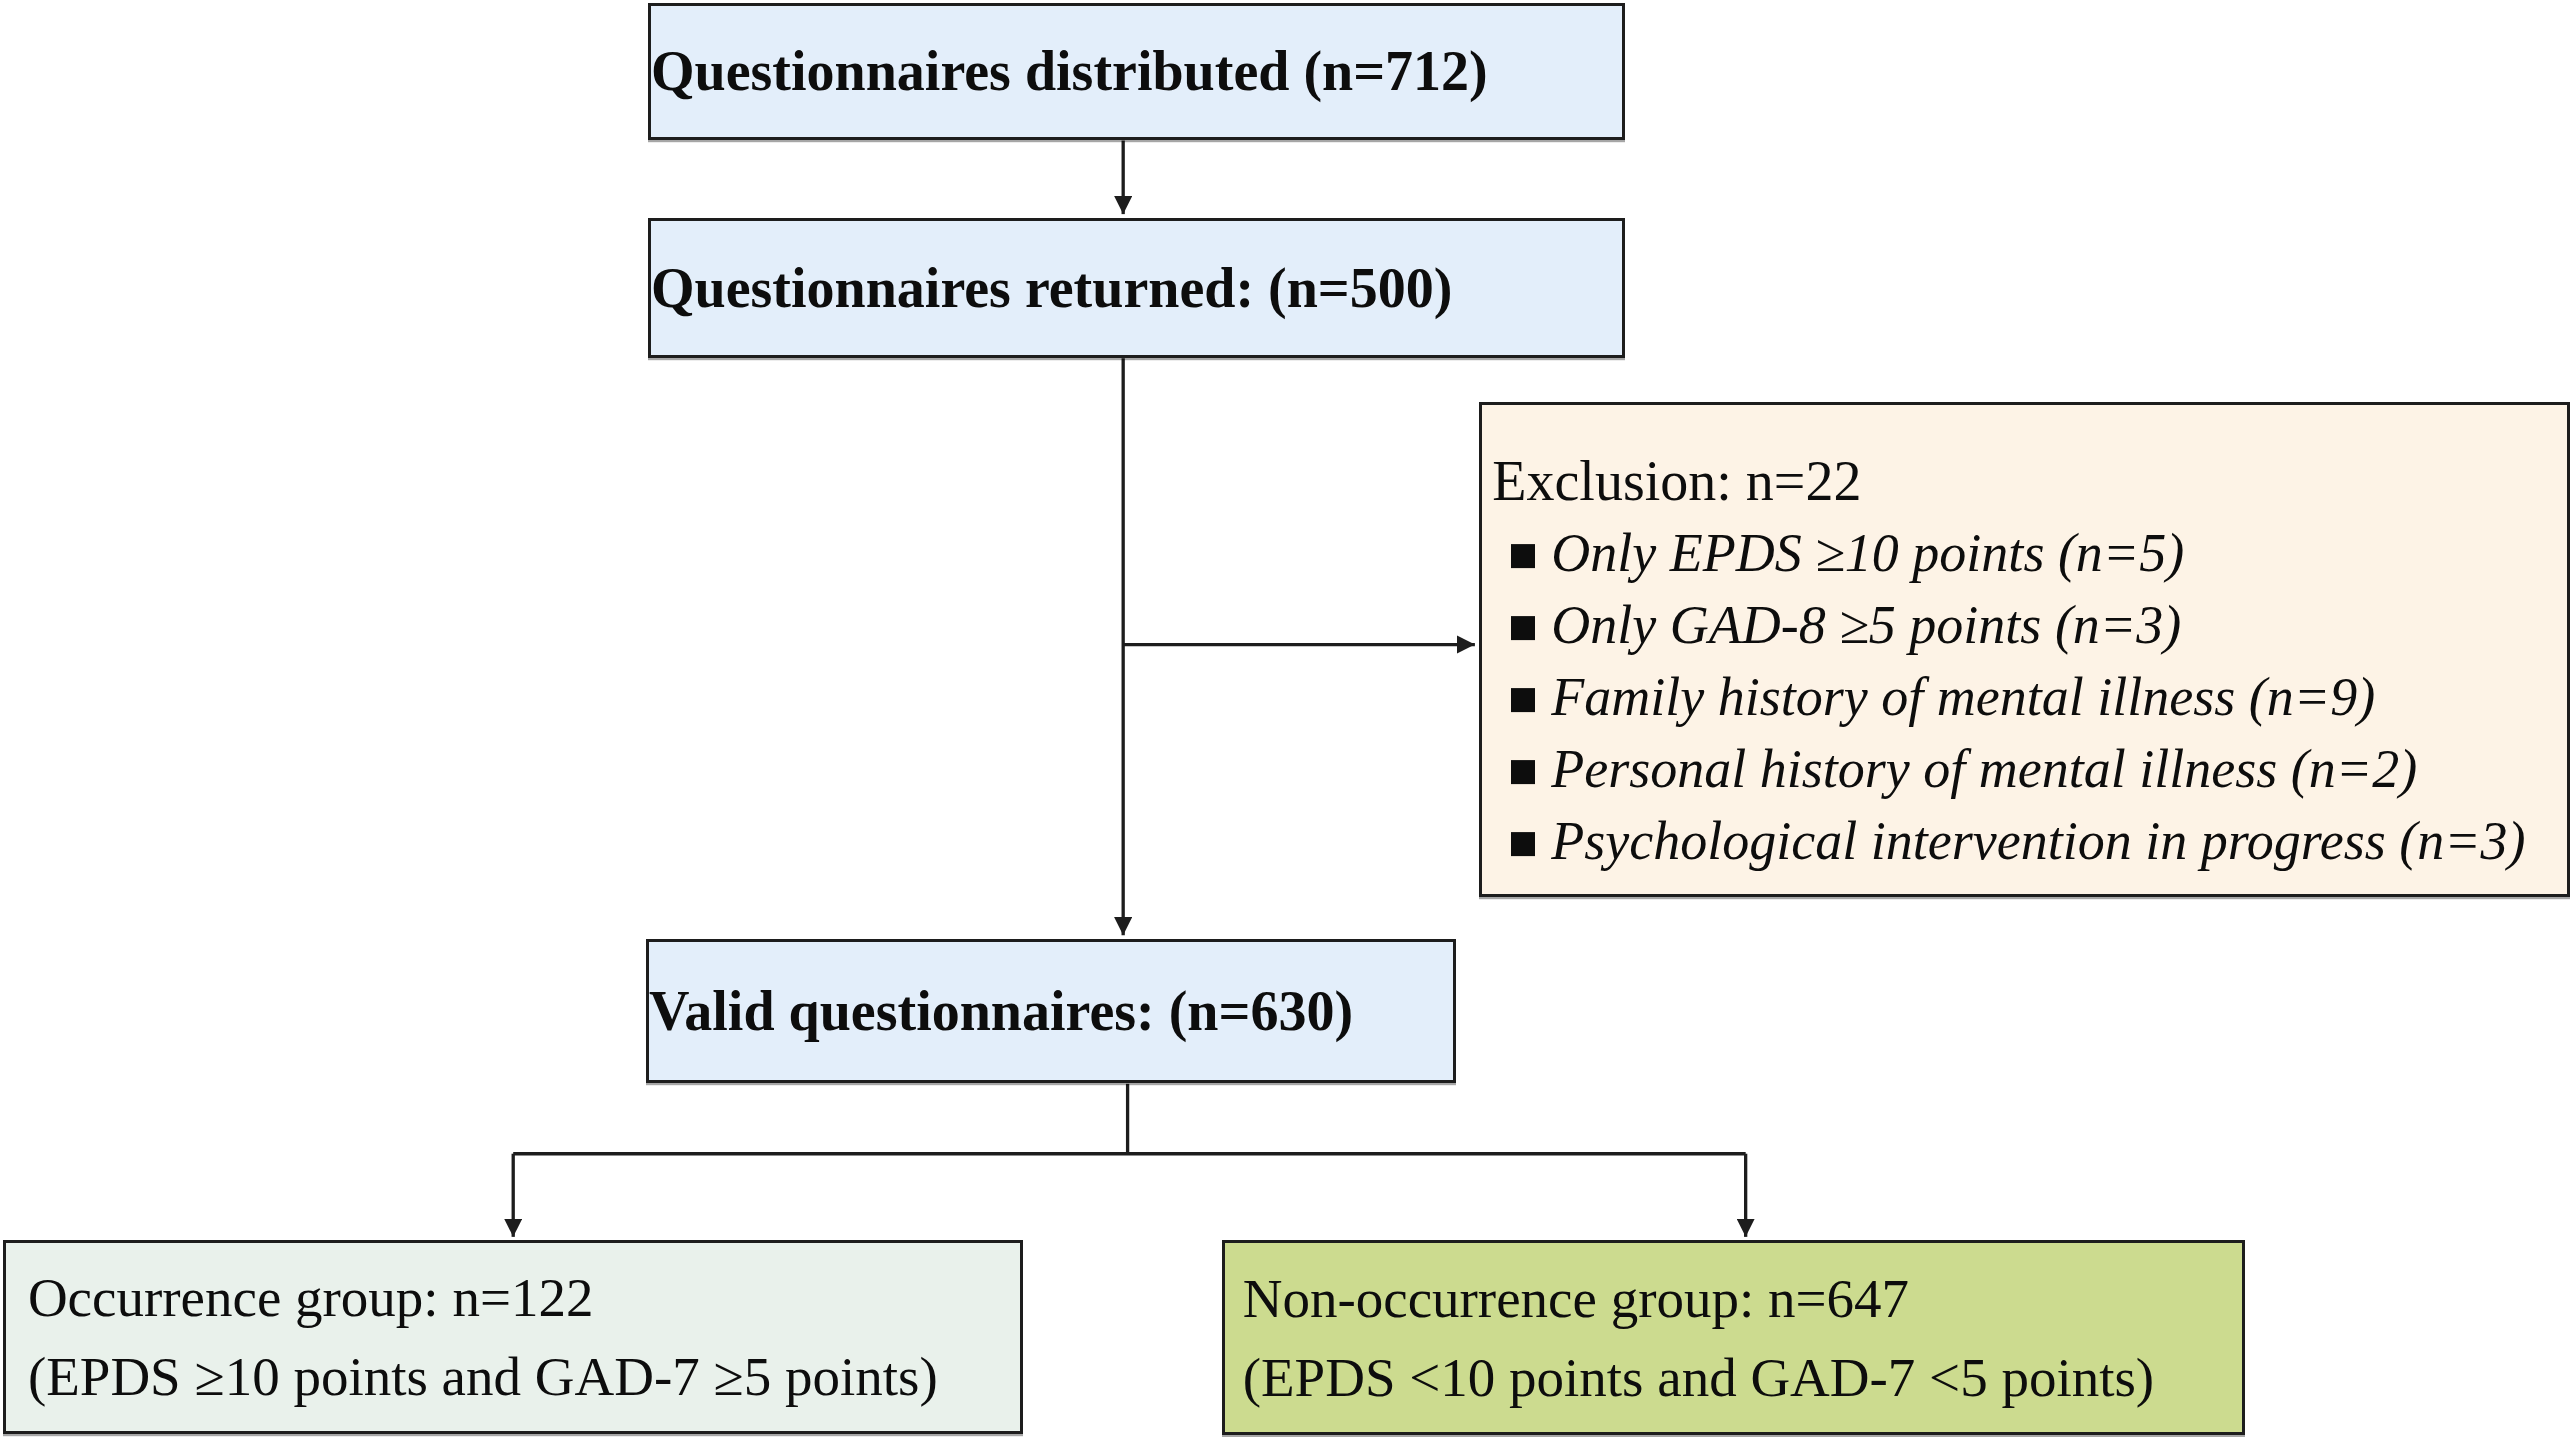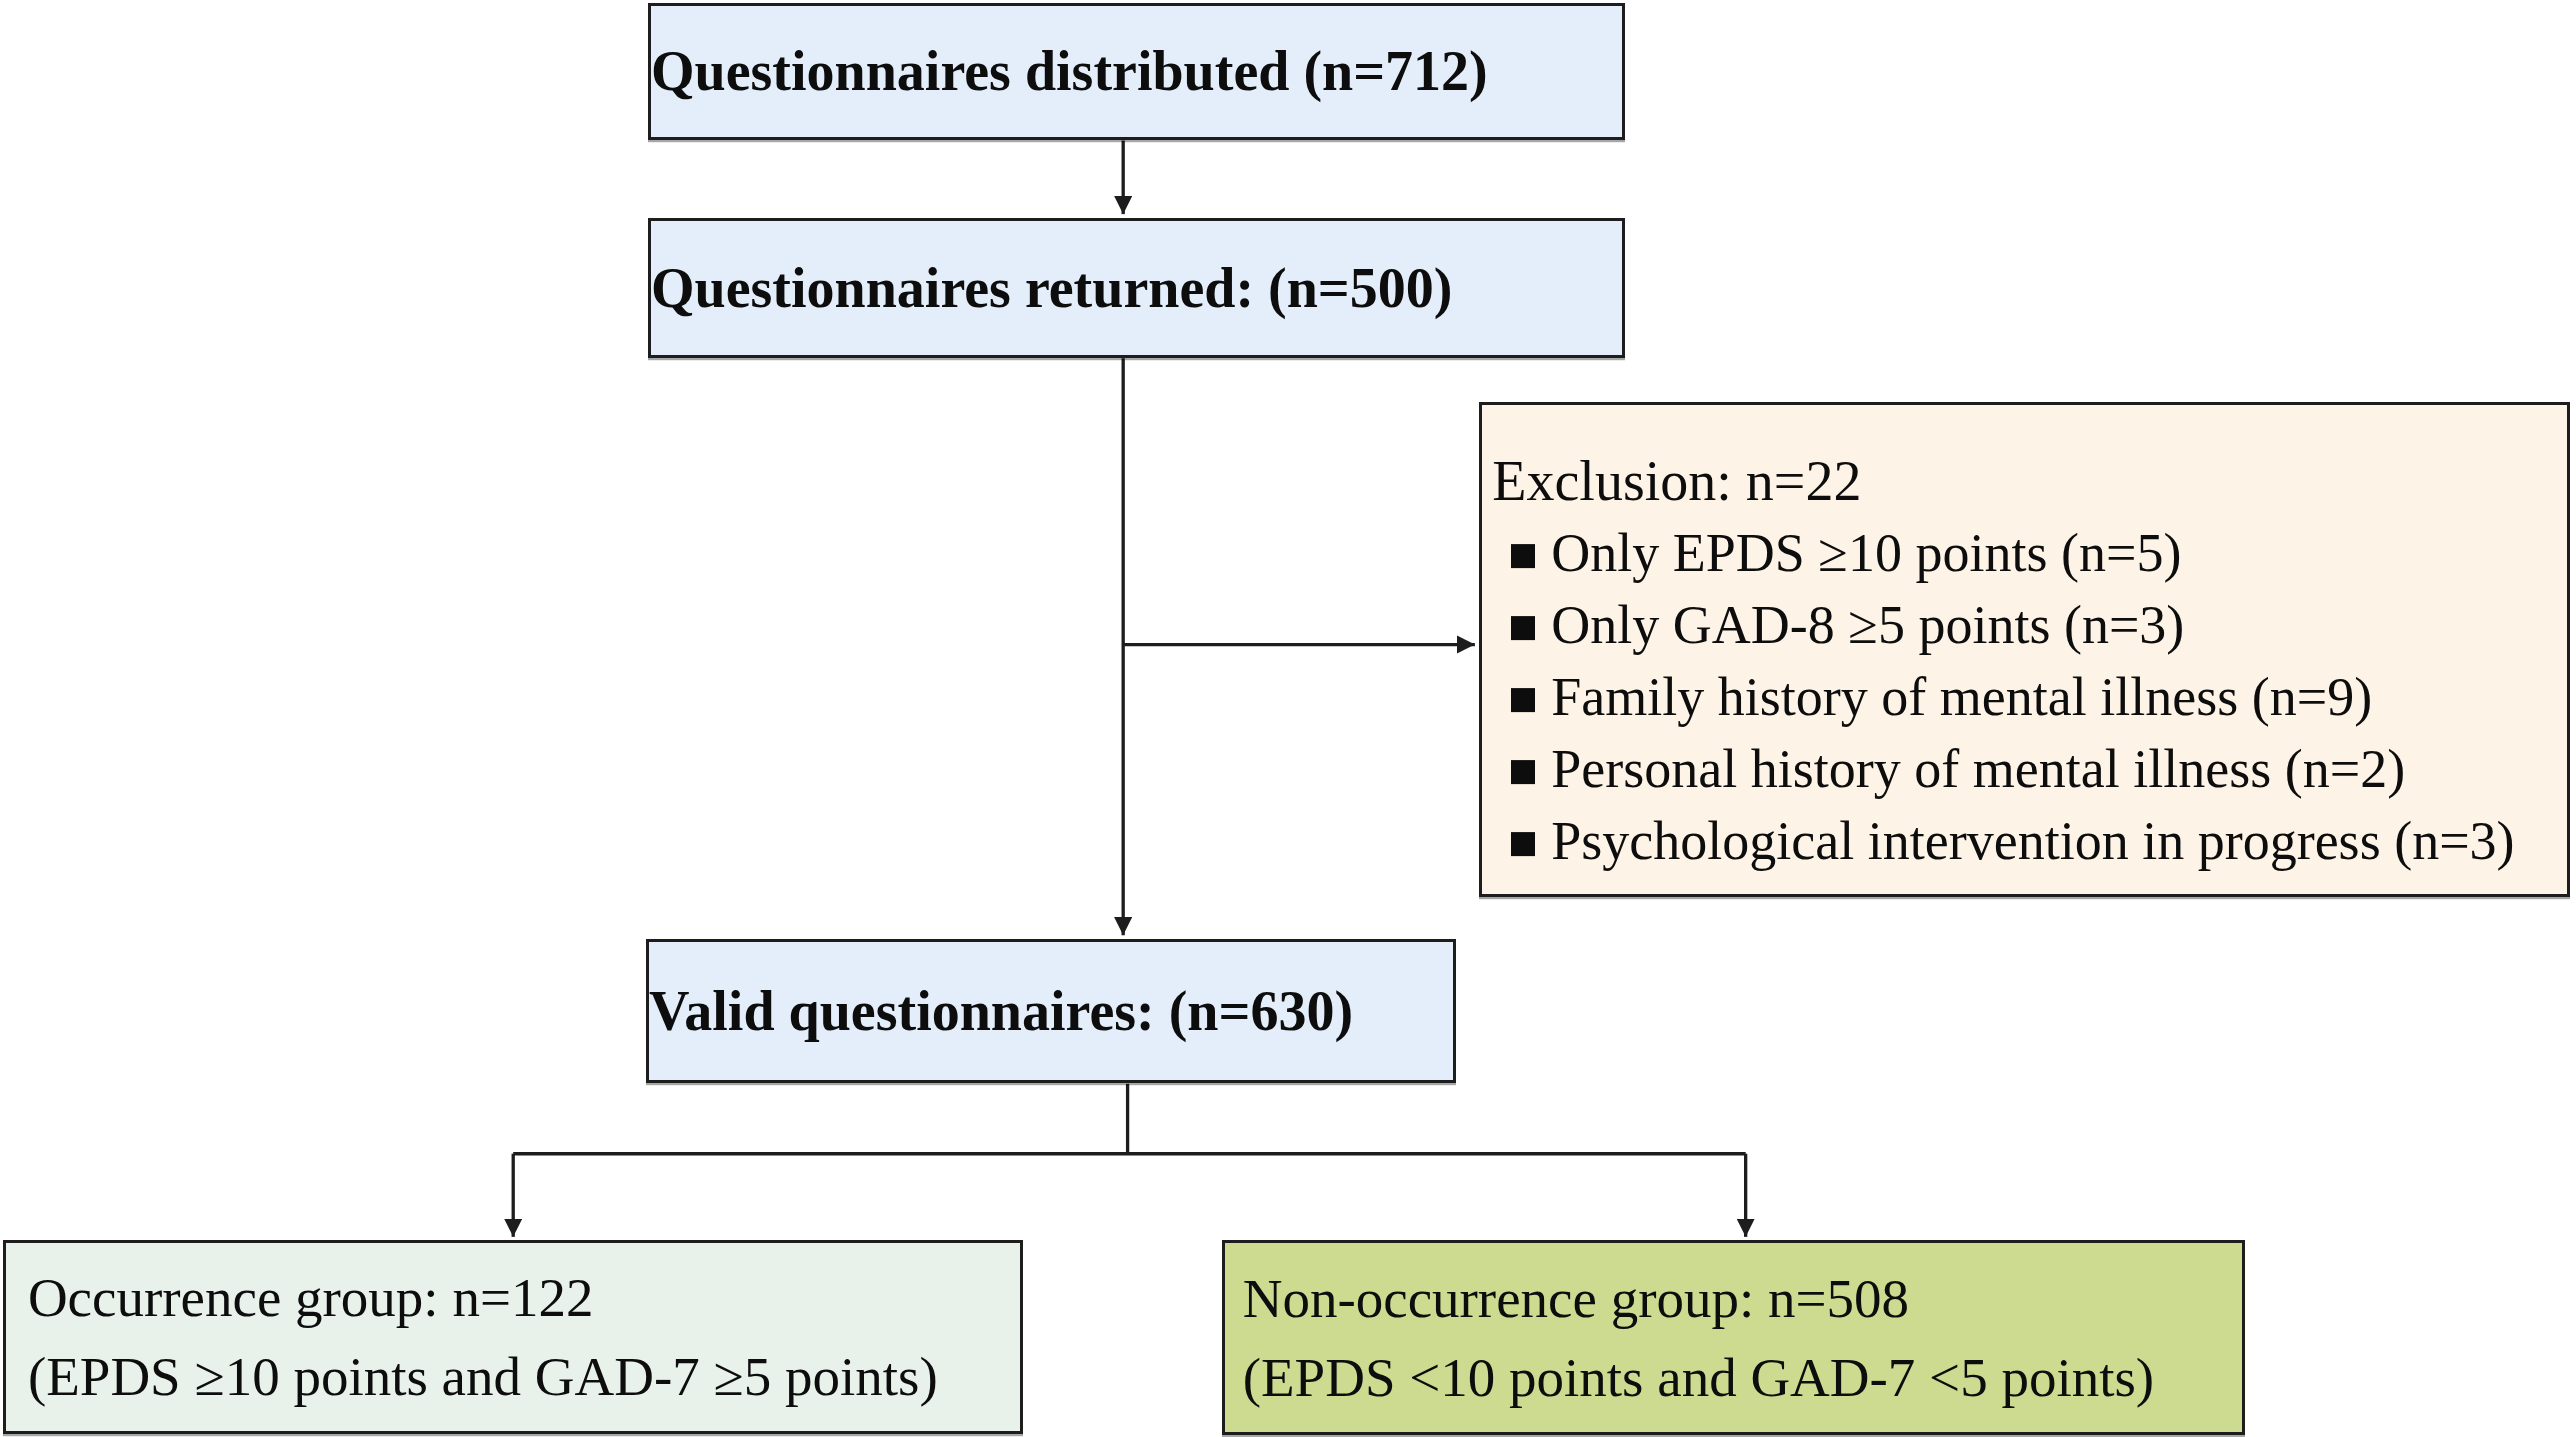--- a/index.html
+++ b/index.html
@@ -59,20 +59,21 @@
   }
   #box-exclusion ul {
     list-style: none;
     margin: 0;
     padding: 0 0 0 19px;
   }
   #box-exclusion li {
     display: flex;
     align-items: baseline;
     white-space: nowrap;
+    font-style: italic;
   }
   .bullet-square {
     flex: 0 0 auto;
     width: 24px;
     height: 24px;
     background: #0d0d0d;
     margin-right: 16px;
     transform: translateY(-2.9px);
   }
 
@@ -155,18 +156,18 @@
   <div id="box-valid" class="node blue centered">
     <span>Valid questionnaires: (n=630)</span>
   </div>
 
   <div id="box-occurrence" class="node mint group-box">
     <div>Occurrence group: n=122</div>
     <div>(EPDS ≥10 points and GAD-7 ≥5 points)</div>
   </div>
 
   <div id="box-nonoccurrence" class="node olive group-box">
-    <div>Non-occurrence group: n=508</div>
+    <div>Non-occurrence group: n=647</div>
     <div>(EPDS &lt;10 points and GAD-7 &lt;5 points)</div>
   </div>
 
 </div>
 
 
 </body></html>

